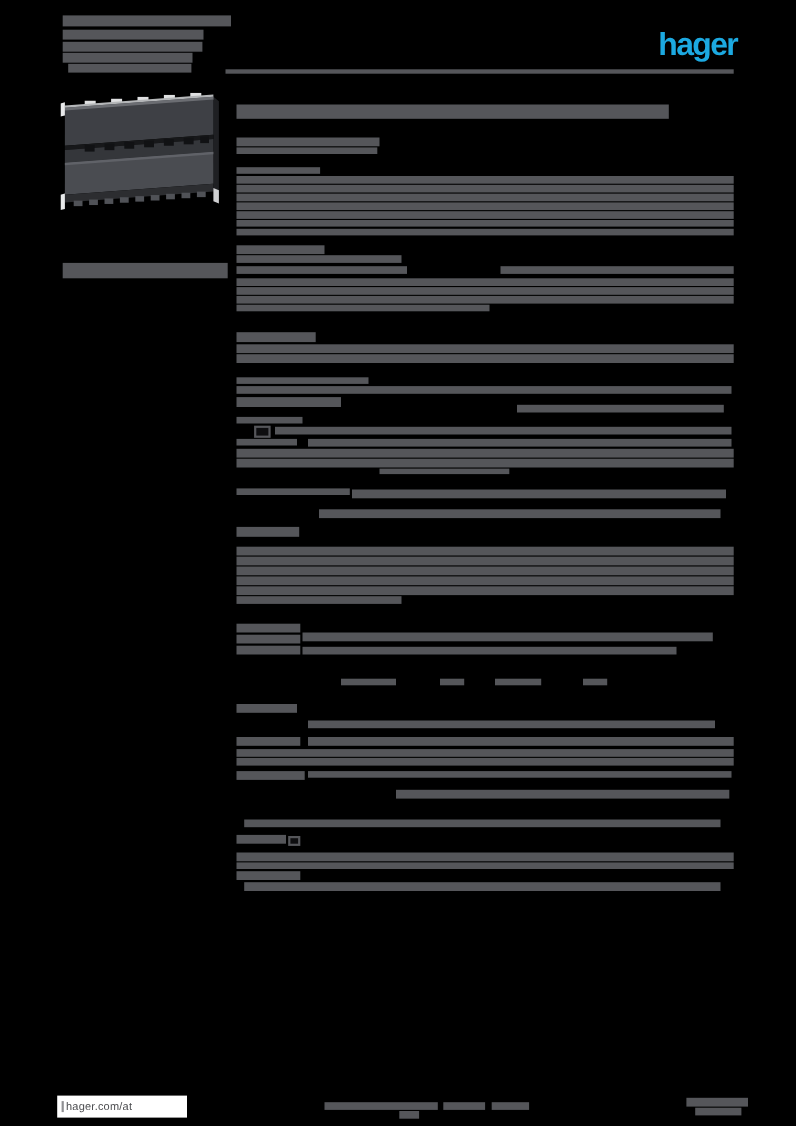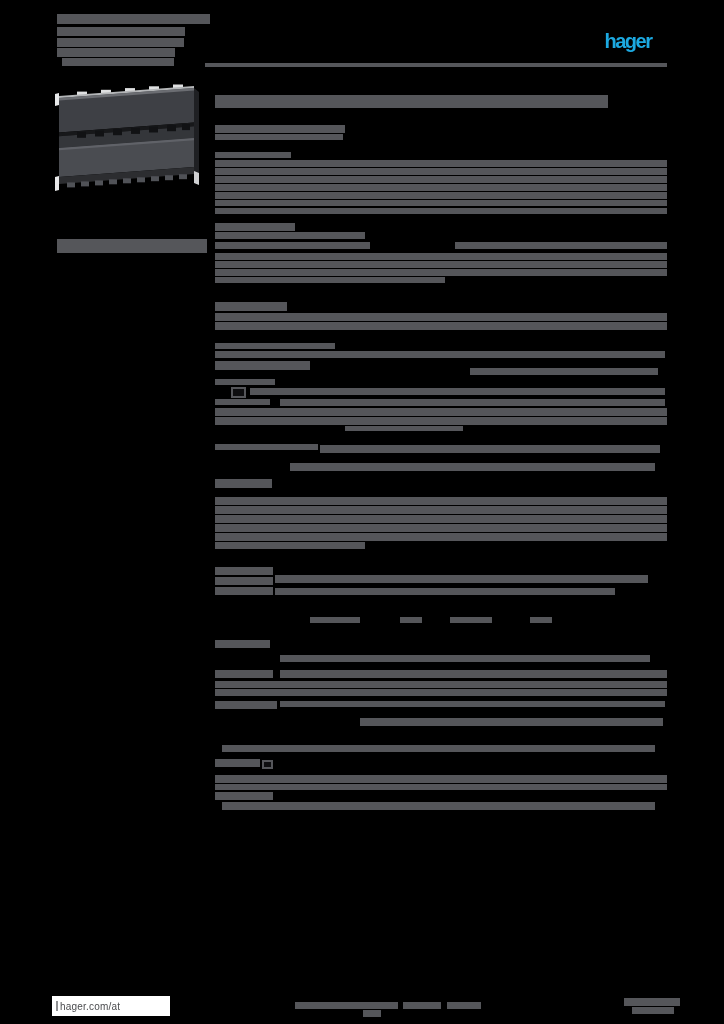--- a/index.html
+++ b/index.html
@@ -7,22 +7,22 @@
     position:relative;
     width:724px;height:1024px;
     background:#000000;
     overflow:hidden;
     font-family:"Liberation Sans", sans-serif;
   }
   .bar{position:absolute;background:#55565a;}
   .bar.box{background:#0e0e10;border:2px solid #55565a;box-sizing:border-box;}
   .logo{
     position:absolute;left:586px;top:22px;width:84px;height:38px;
-    color:#1ca9e1;font-weight:bold;font-size:20px;line-height:38px;
-    letter-spacing:-1.5px;text-align:center;
+    color:#1ca9e1;font-weight:bold;font-size:29px;line-height:38px;
+    letter-spacing:-1.5px;text-align:right;
   }
   .rule{position:absolute;left:205px;top:63px;width:462px;height:4px;background:#55565a;}
   .product{position:absolute;left:55px;top:82px;}
   .article-bar{position:absolute;left:57px;top:239px;width:150px;height:14px;background:#55565a;}
   .site{
     position:absolute;left:52px;top:996px;width:118px;height:20px;
     background:#ffffff;display:flex;align-items:center;
     font-size:10px;color:#4b4c4f;
   }
   .site .mark{display:inline-block;width:2px;height:10px;background:#8f9093;margin:0 2px 0 4px;}

